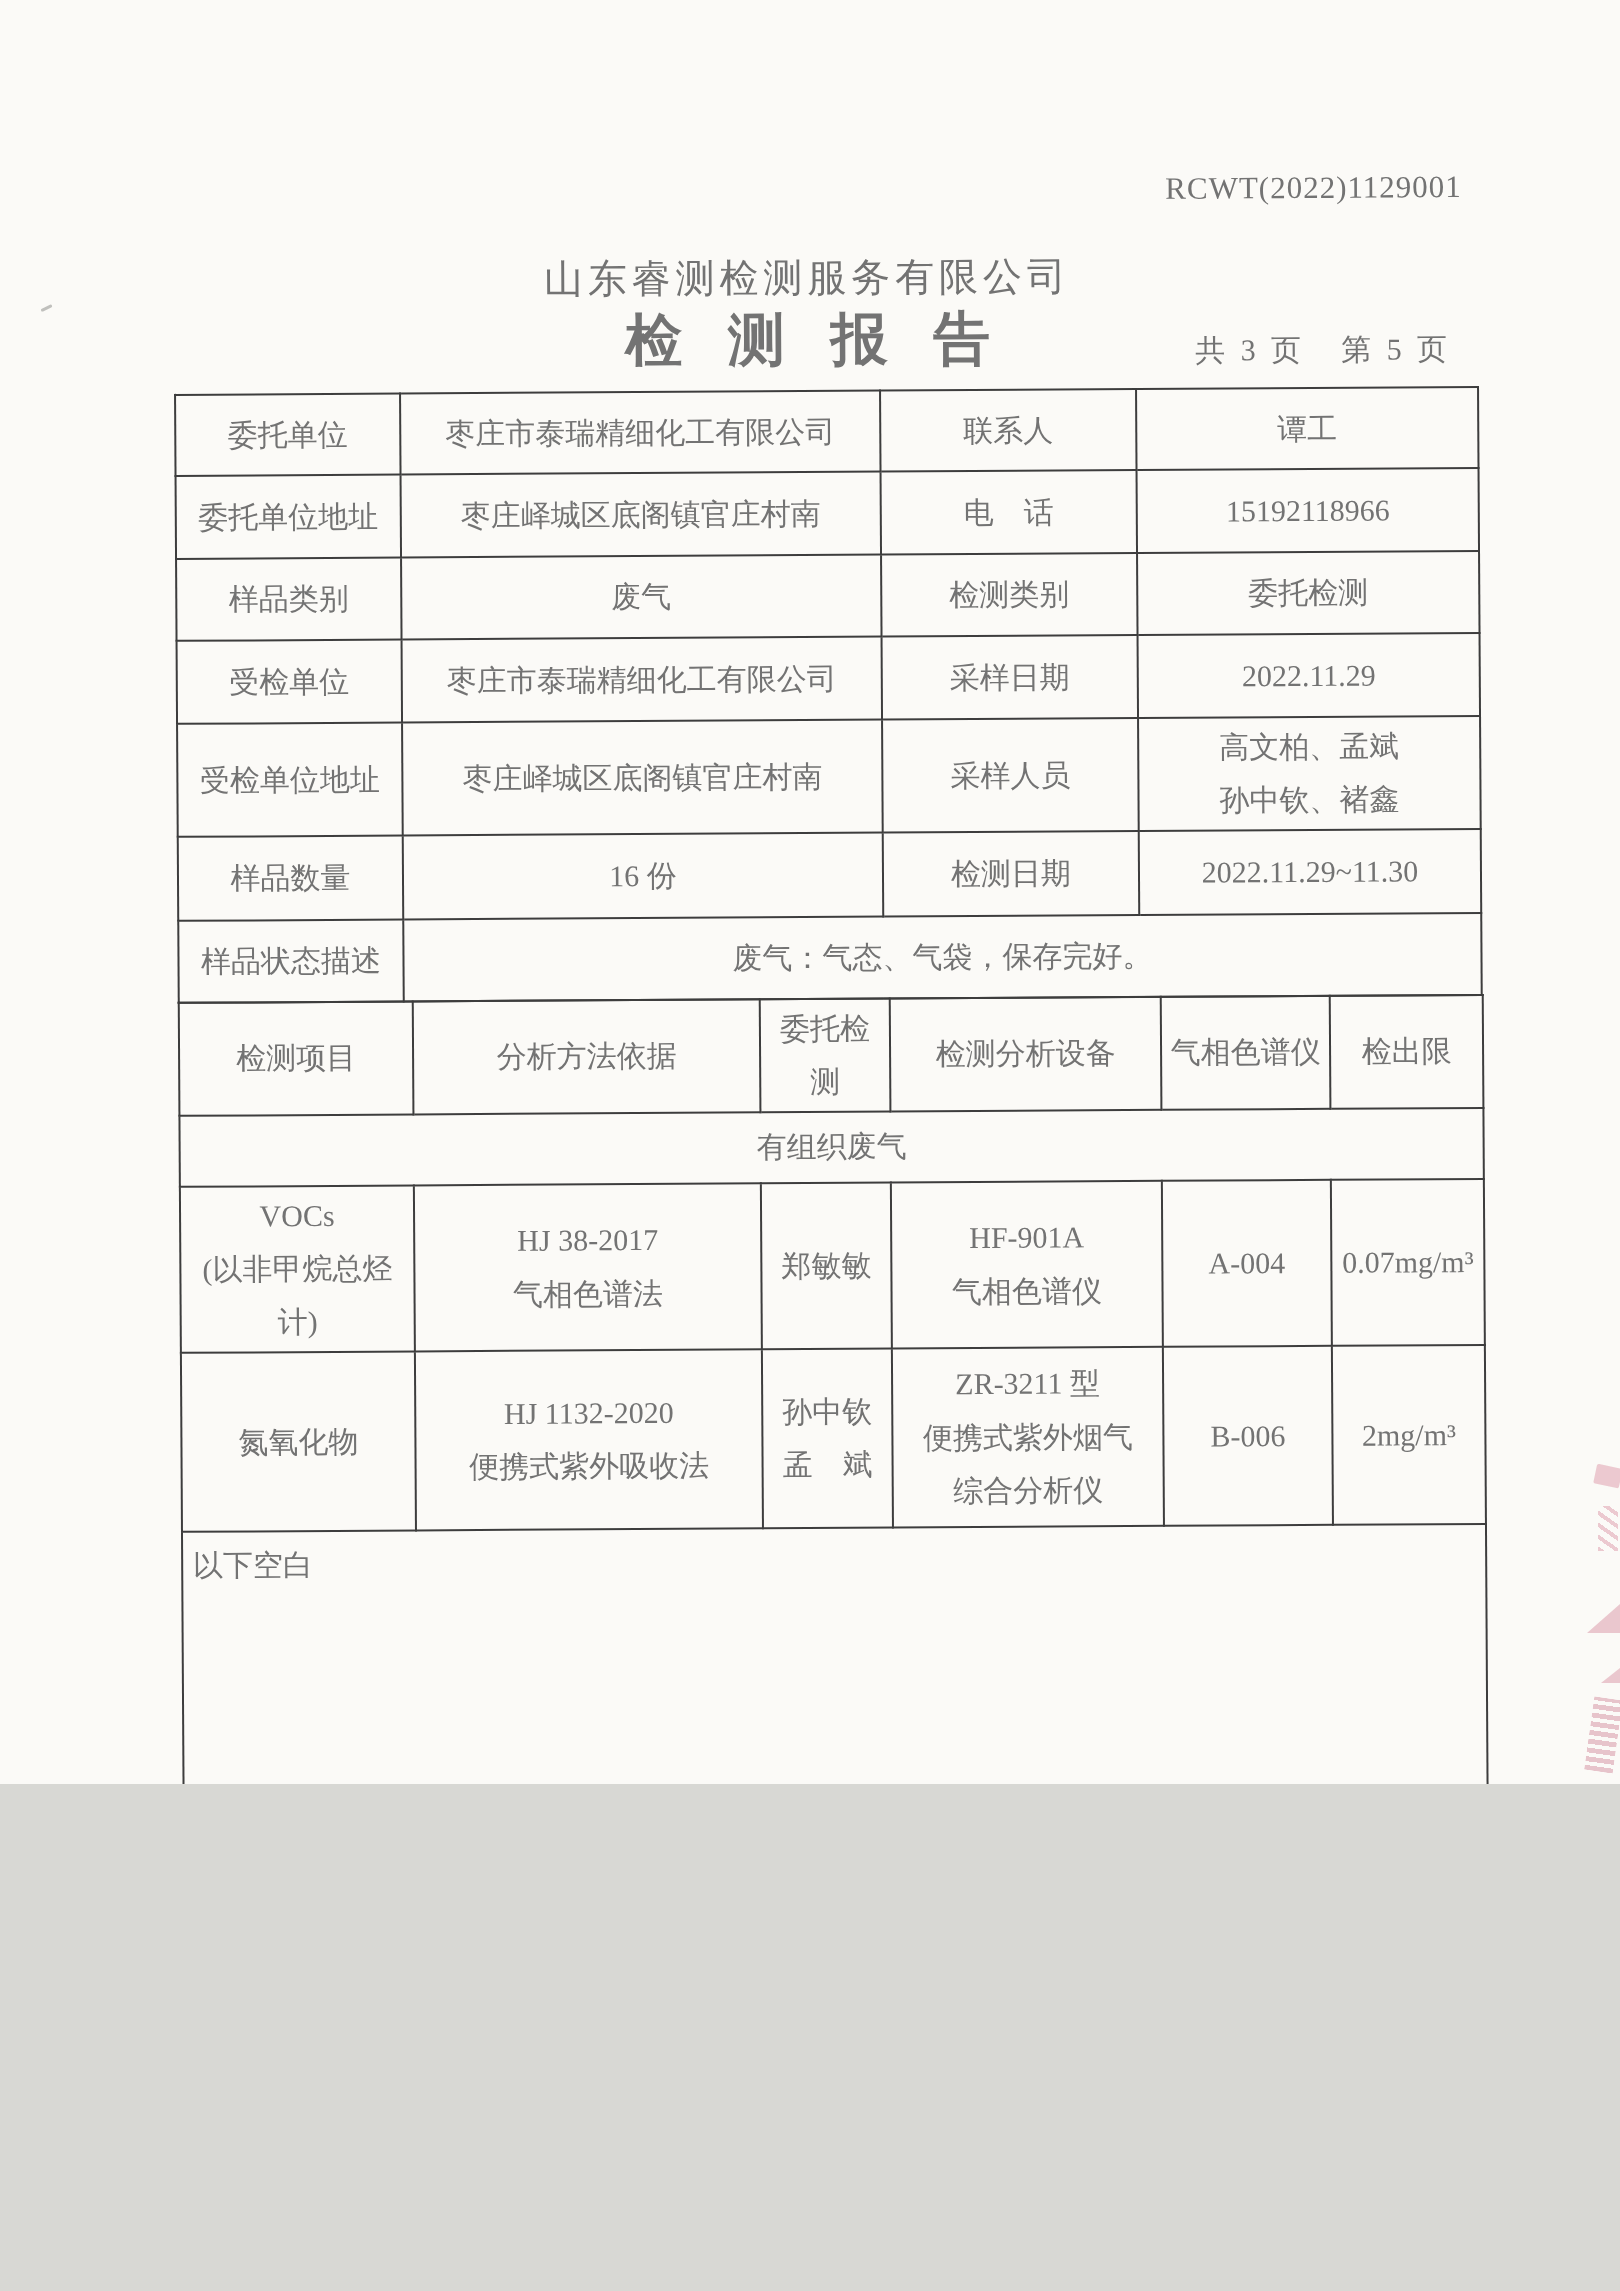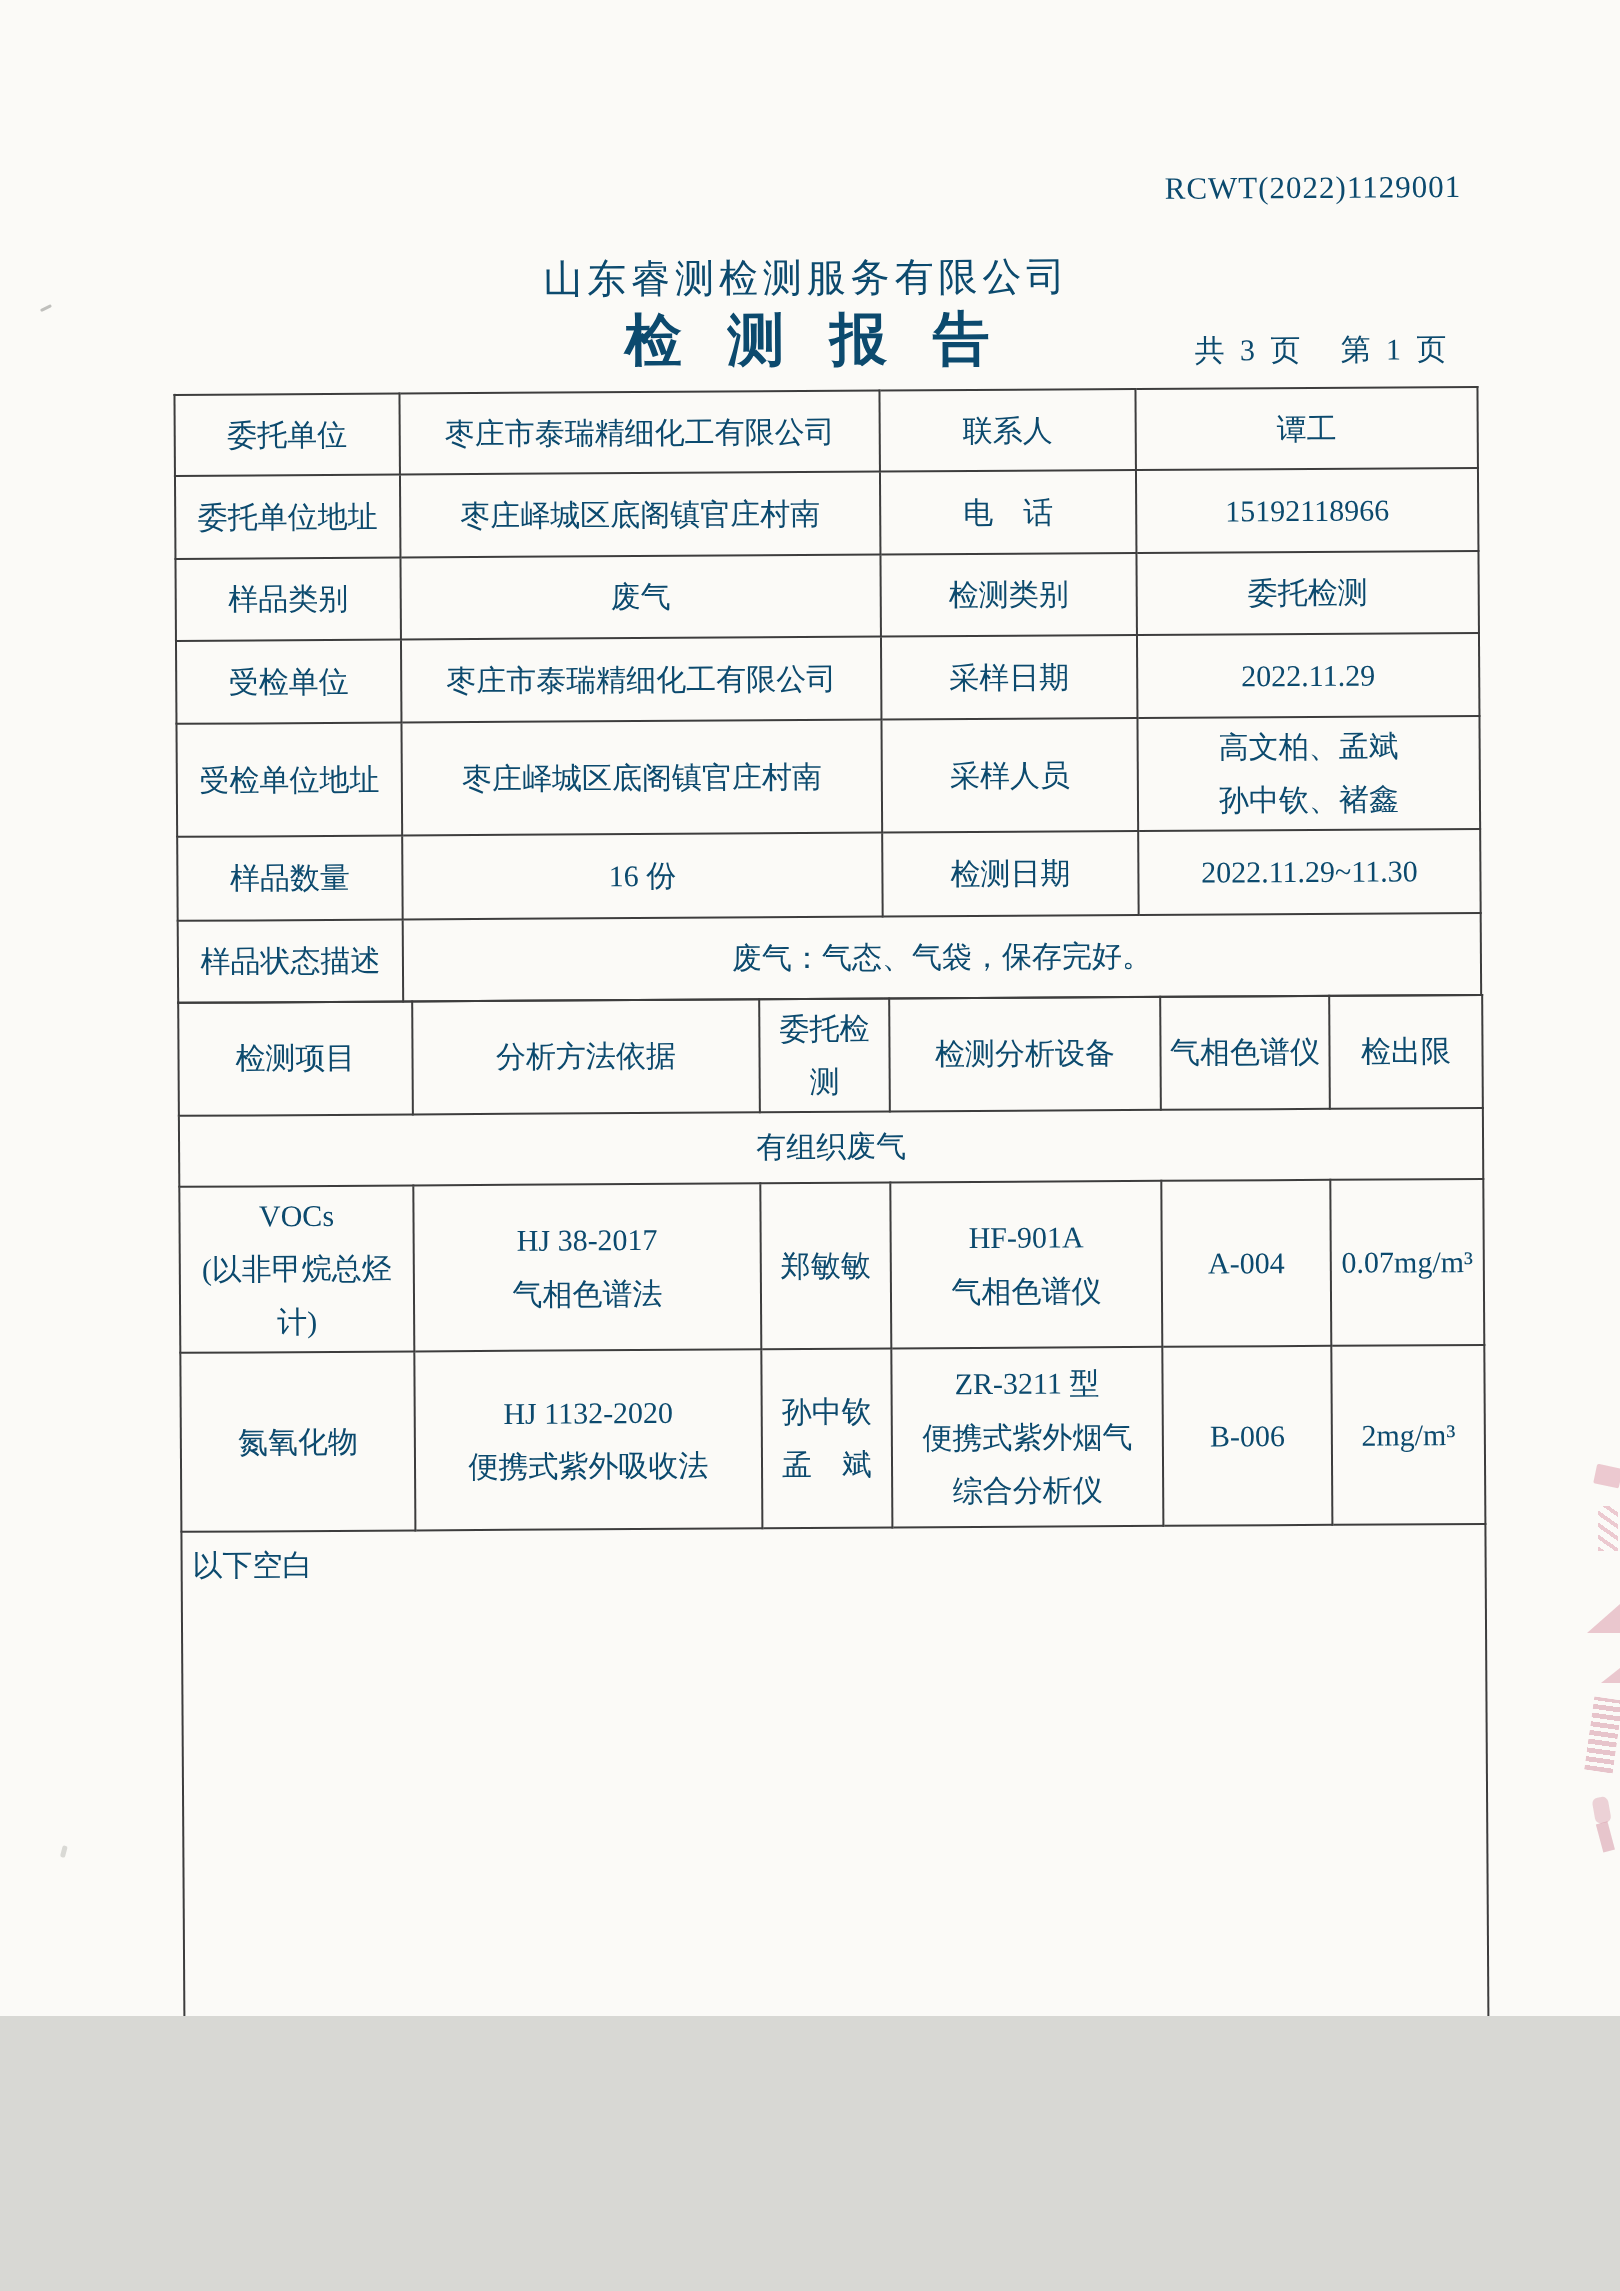--- a/index.html
+++ b/index.html
@@ -1,20 +1,20 @@
 <!DOCTYPE html>
 <html><head>
 <meta charset="utf-8">
 <style>
   html,body { margin:0; padding:0; background:#d8d8d4; }
   .page {
-    position:relative; width:1620px; height:2016px;
+    position:relative; width:1620px; height:1784px;
     background:#fbfaf7; overflow:hidden;
     font-family:"Liberation Serif","DejaVu Serif",serif;
-    color:#0c4a6e;
+    color:#737373;
   }
   .sheet { position:absolute; inset:0; transform:rotate(-0.35deg); transform-origin:50% 40%; }
 
   .report-no {
     position:absolute; top:173px; right:155px;
     font-size:31px; letter-spacing:1px;
   }
   .company-name {
     position:absolute; top:251px; left:0; width:100%;
     text-align:center; font-size:39px; letter-spacing:4.9px;
@@ -72,21 +72,21 @@
 <body>
 
 <div class="page">
   <div class="sheet">
 
     <div class="report-no">RCWT(2022)1129001</div>
     <div class="company-name">山东睿测检测服务有限公司</div>
     <div class="main-title">检 测 报 告</div>
     <div class="page-info">
       <span class="pi">共 3 页</span>
-      <span class="pi">第 1 页</span>
+      <span class="pi">第 5 页</span>
     </div>
 
     <div class="tables">
 
       <table class="t1">
         <colgroup>
             <col style="width:225px">
             <col style="width:480px">
             <col style="width:256px">
             <col style="width:342px">

